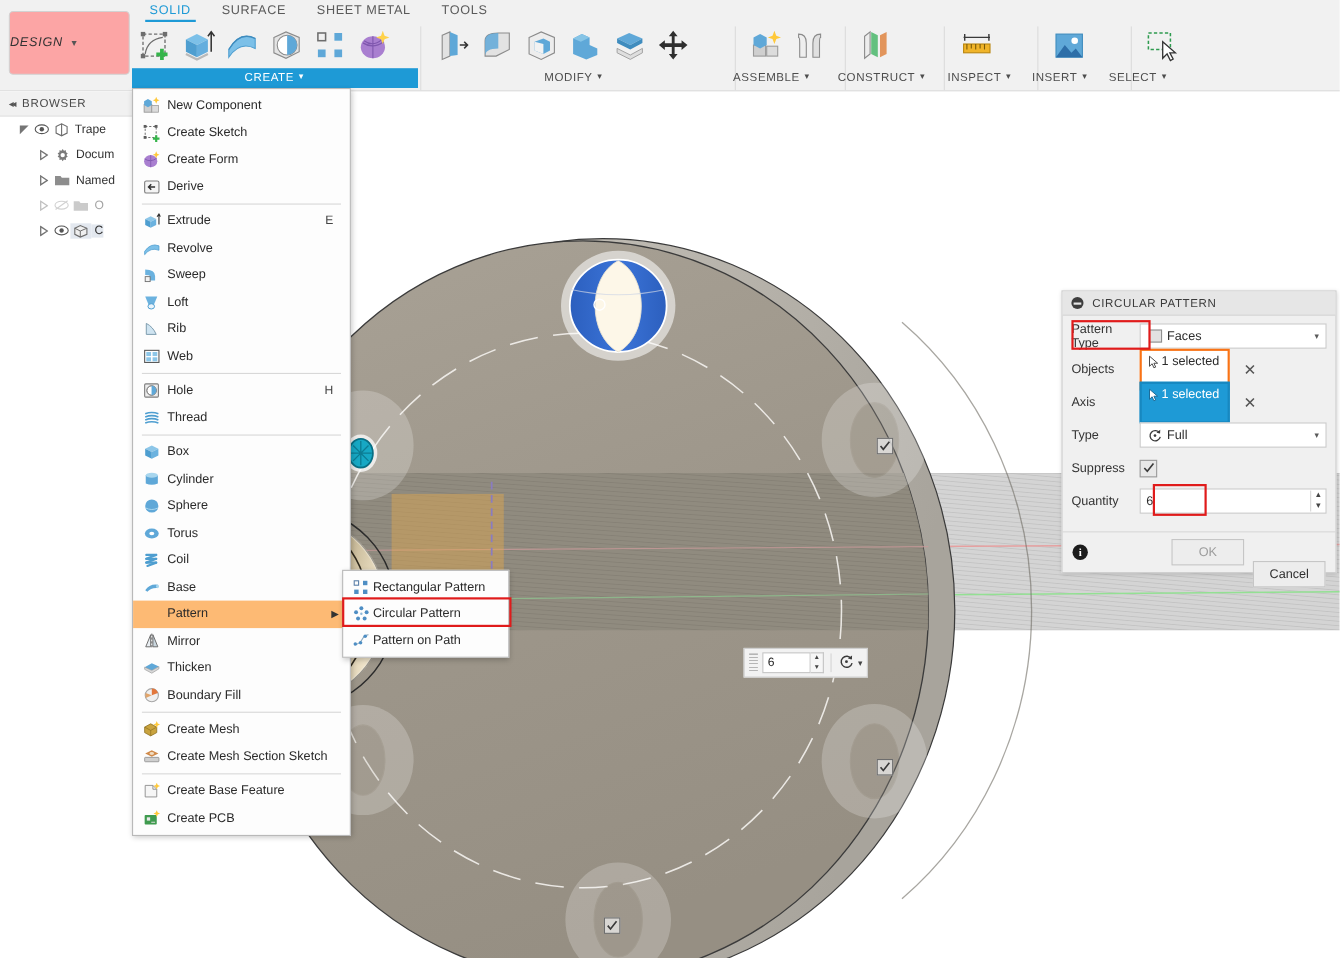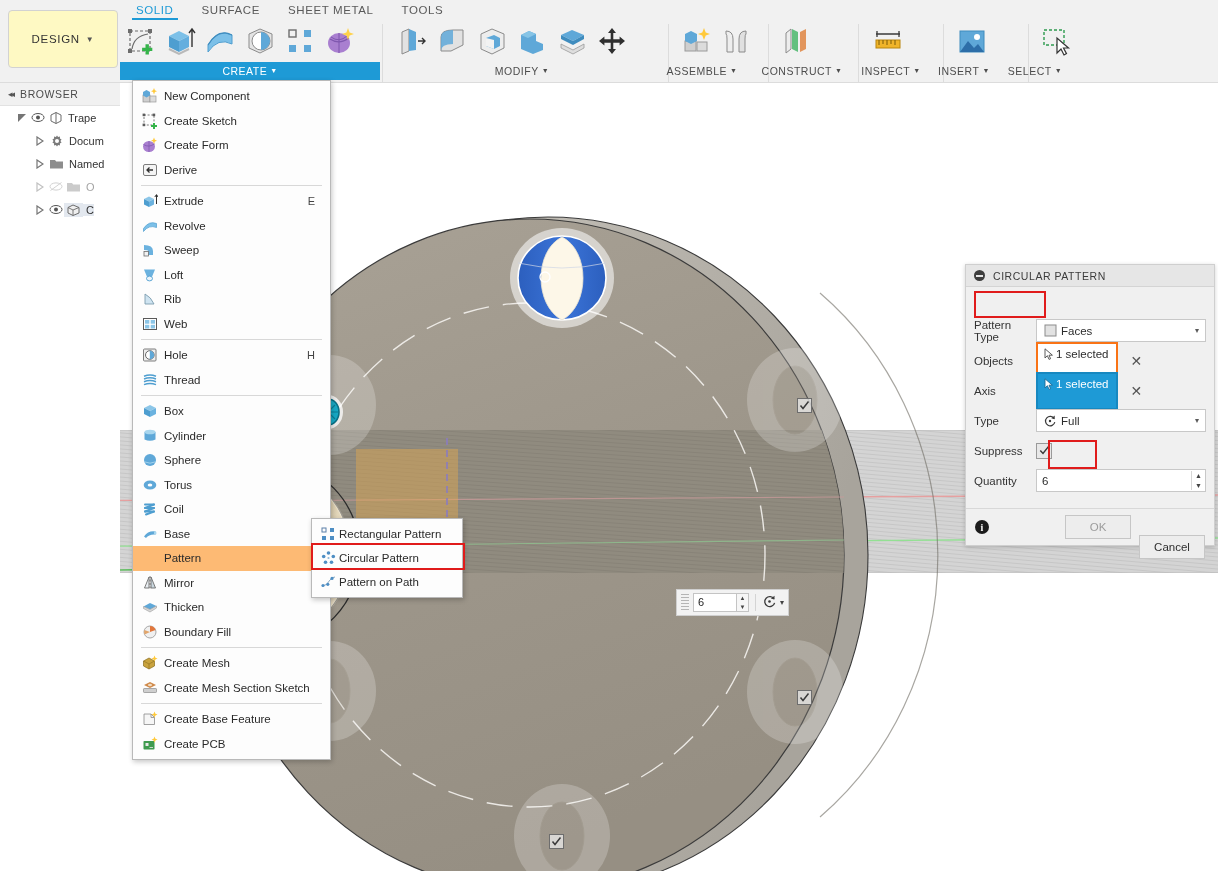--- a/index.html
+++ b/index.html
@@ -5,22 +5,22 @@
   html,body{margin:0;padding:0;}
   body{
     width:1218px;height:871px;overflow:hidden;position:relative;
     font-family:"Liberation Sans", sans-serif;
     font-size:12px;color:#2b2b2b;background:#ffffff;
     -webkit-font-smoothing:antialiased;
   }
 
   
   #ribbon{position:absolute;left:0;top:0;width:1218px;height:82px;background:#f1f1f1;border-bottom:1px solid #dcdcdc;}
-  #design-btn{position:absolute;left:8px;top:10px;width:108px;height:56px;background:#fef9c3;border:1px solid #d2d2d2;border-radius:4px;
-    display:flex;align-items:center;justify-content:center;font-size:11.5px;letter-spacing:.7px;color:#333;cursor:pointer;}
+  #design-btn{position:absolute;left:8px;top:10px;width:108px;height:56px;background:#fca5a5;border:1px solid #d2d2d2;border-radius:4px;
+    display:flex;align-items:center;font-size:11.5px;letter-spacing:.7px;color:#333;cursor:pointer;font-style:italic;}
   #design-btn .caret{margin-left:6px;font-size:8px;color:#555;}
 
   #tabs{position:absolute;left:122px;top:0;height:20px;display:flex;align-items:center;}
   .tab{padding:0 14px;height:20px;line-height:20px;font-size:11.5px;letter-spacing:.6px;color:#5a5a5a;cursor:pointer;position:relative;}
   .tab.active{color:#1e9ad6;}
   .tab.active:after{content:"";position:absolute;left:10px;right:10px;bottom:0;height:2px;background:#1e9ad6;}
 
   #ribbon-body{position:absolute;left:120px;top:20px;right:0;height:42px;}
   .grp{position:absolute;top:0;height:42px;display:flex;align-items:center;}
   .btn{width:40px;height:40px;display:flex;align-items:center;justify-content:center;cursor:pointer;}
@@ -41,21 +41,21 @@
   .nicon{width:19px;flex:0 0 19px;display:flex;align-items:center;justify-content:center;}
   .tlabel{padding-left:3px;}
   .dim{opacity:.45;}
   .sel-lite{background:#e3e8ef;}
 
   
   #canvas{position:absolute;left:120px;top:83px;width:1098px;height:788px;background:#ffffff;overflow:hidden;}
 
   
   #create-menu{position:absolute;left:120px;top:80px;width:197px;background:#fdfdfd;border:1px solid #b9b9b9;
-     box-shadow:1px 2px 5px rgba(0,0,0,.22);padding:3px 0;z-index:60;margin-left:12px;}
+     box-shadow:1px 2px 5px rgba(0,0,0,.22);padding:3px 0;z-index:60;}
   .mi{height:24.5px;display:flex;align-items:center;padding:0 6px;font-size:11.5px;color:#2a2a2a;cursor:pointer;position:relative;}
   .mi.hl{background:#fdba74;}
   .mi .mic{width:22px;flex:0 0 22px;display:flex;align-items:center;justify-content:center;}
   .mi .mtext{flex:1;padding-left:3px;}
   .mi .mkey{color:#444;font-size:11px;padding-right:9px;}
   .mi .marrow{font-size:9px;color:#333;padding-right:4px;}
   .mdiv{height:1px;background:#d8d8d8;margin:3px 8px;}
 
   
   #sub-menu{position:absolute;left:311px;top:518px;width:150px;background:#fdfdfd;border:1px solid #b9b9b9;
@@ -65,21 +65,21 @@
 
   .redbox{position:absolute;border:2px solid #e01b1b;pointer-events:none;z-index:95;}
 
   
   #cp-dialog{position:absolute;left:965px;top:264px;width:248px;background:#f0f0f0;border:1px solid #cfcfcf;
      box-shadow:0 1px 4px rgba(0,0,0,.18);z-index:70;}
   #cp-head{height:21px;background:#e6e6e6;border-bottom:1px solid #d4d4d4;display:flex;align-items:center;padding-left:8px;
      font-size:10.5px;letter-spacing:.55px;color:#3b3b3b;}
   #cp-head .collapse{width:11px;height:11px;border-radius:50%;background:#3d3d3d;margin-right:8px;position:relative;cursor:pointer;}
   #cp-head .collapse:after{content:"";position:absolute;left:2px;top:5px;width:7px;height:1.6px;background:#e6e6e6;}
-  #cp-body{padding:6px 8px 10px 8px;margin-top:25px;}
+  #cp-body{padding:6px 8px 10px 8px;}
   .row{display:flex;align-items:center;height:25px;margin-bottom:5px;}
   .rlabel{width:62px;flex:0 0 62px;font-size:11.5px;color:#343434;}
   .ctl{flex:1;display:flex;align-items:center;}
   .combo{flex:1;height:21px;background:#fff;border:1px solid #c8c8c8;display:flex;align-items:center;padding:0 4px;font-size:11.5px;color:#2c2c2c;cursor:pointer;}
   .combo .cb-ico{width:18px;flex:0 0 18px;display:flex;align-items:center;justify-content:center;}
   .combo .cb-txt{flex:1;padding-left:2px;}
   .combo .cb-car{font-size:8px;color:#5a5a5a;padding-right:2px;}
   .selbtn{height:21px;background:#fff;border:2px solid #f97316;display:flex;align-items:center;padding:0 8px 13px 4px;font-size:11.5px;color:#2c2c2c;cursor:pointer;}
   .selbtn.active{background:#1e9ad6;border-color:#1788c0;color:#fff;}
   .selbtn .ptr{width:14px;flex:0 0 14px;display:flex;align-items:center;justify-content:center;}

